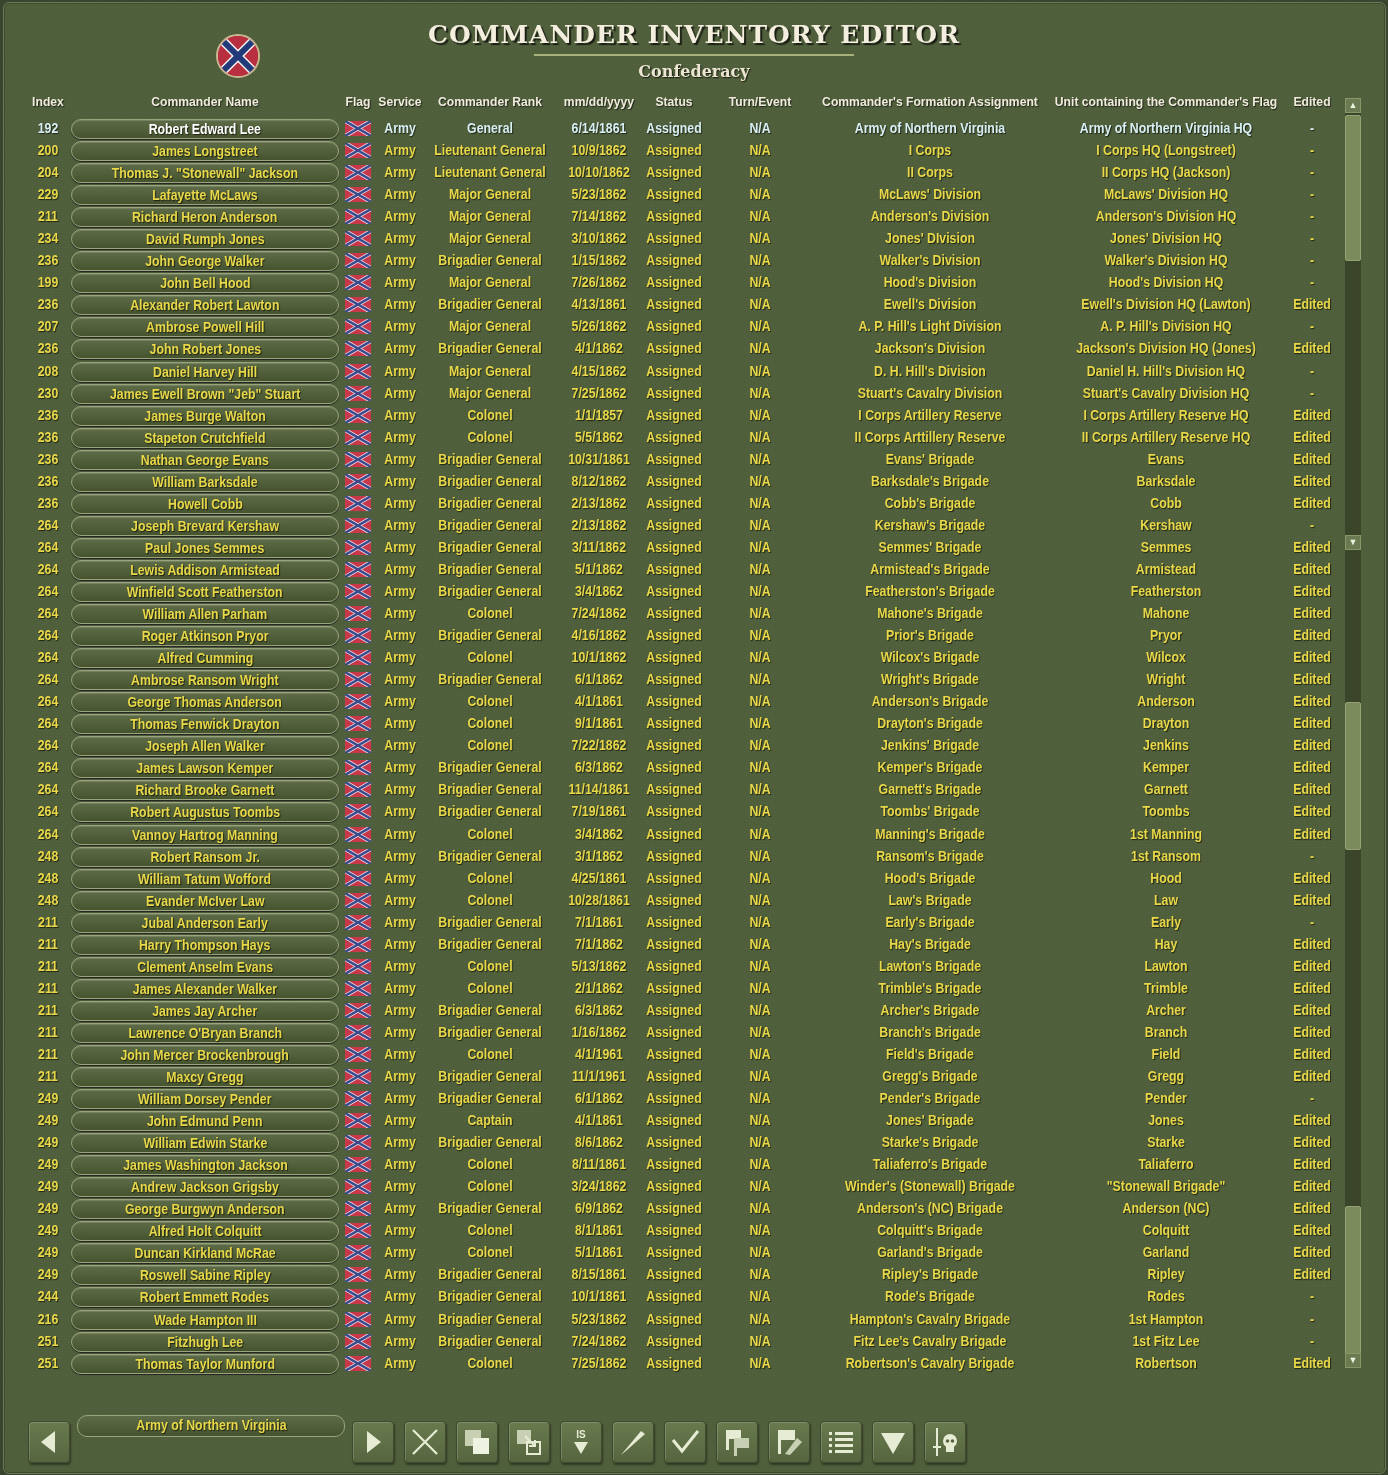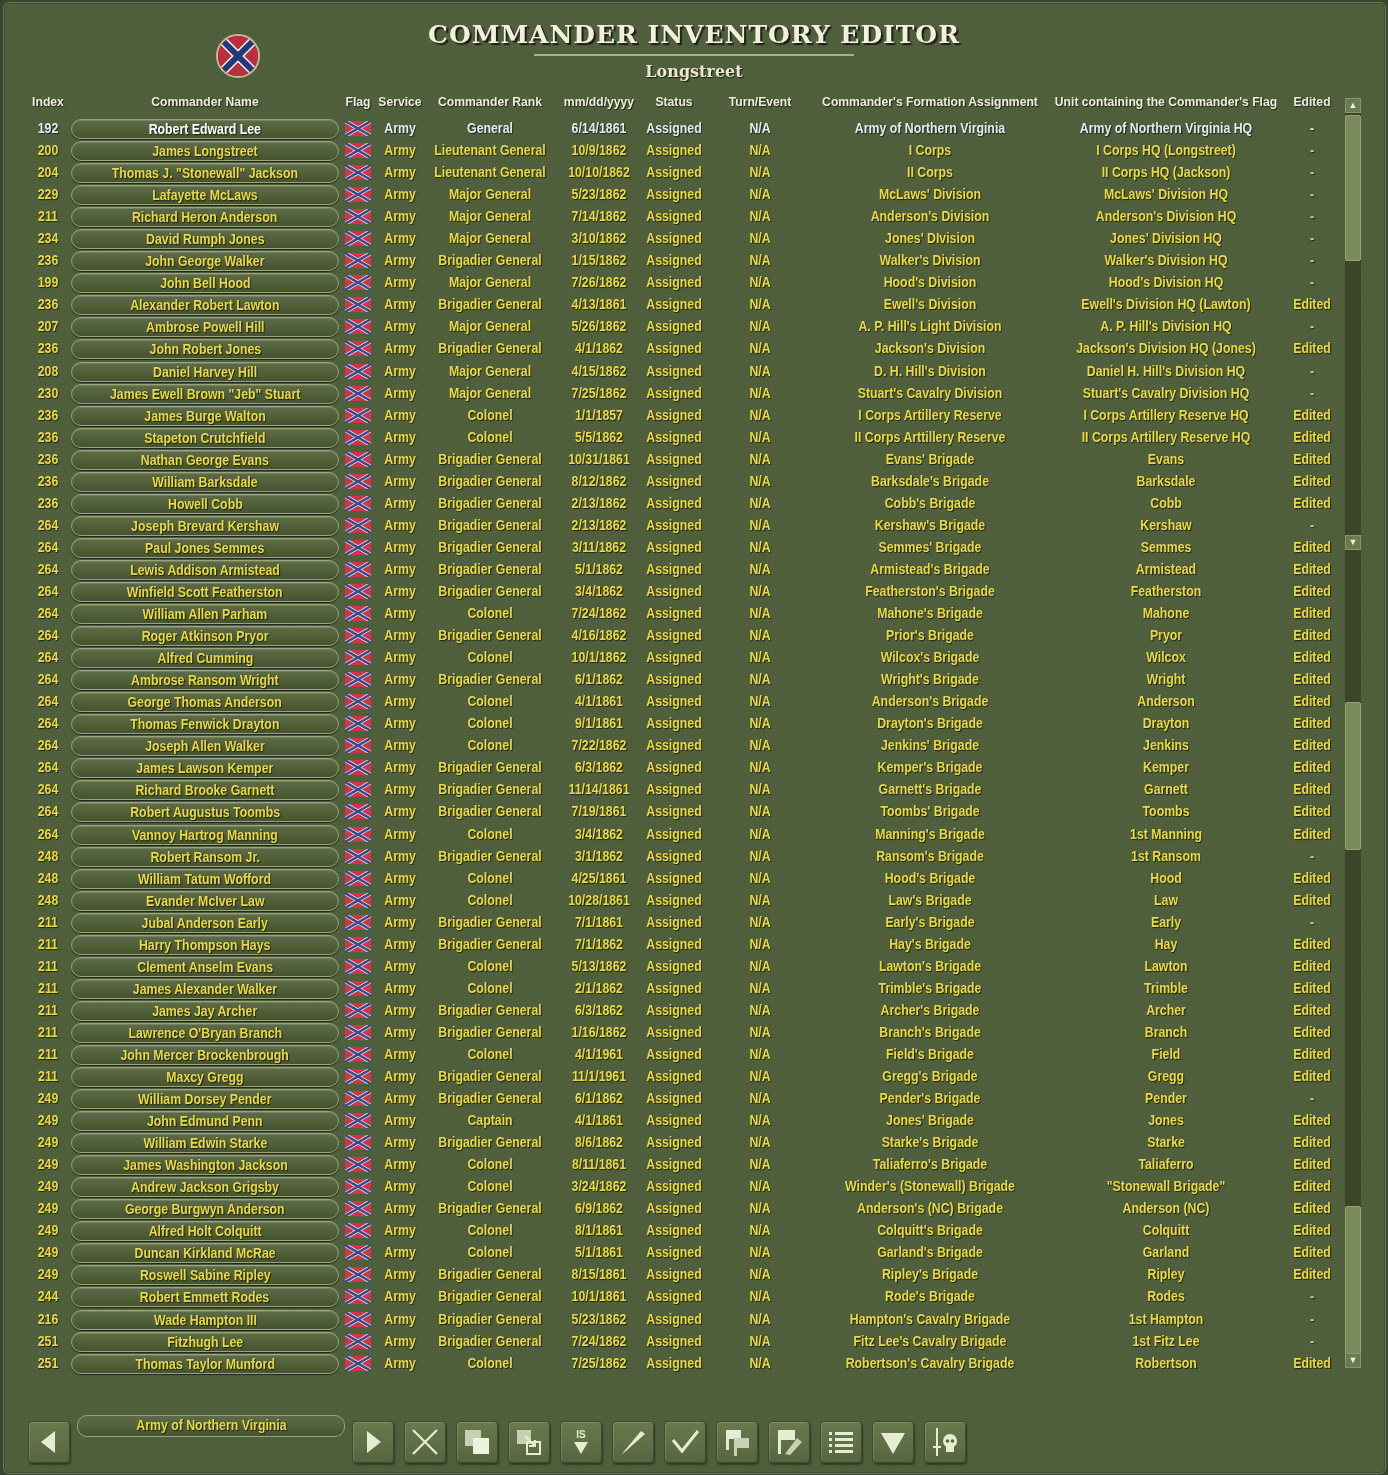--- a/index.html
+++ b/index.html
@@ -85,21 +85,21 @@
 <div class="emblem">
   <svg viewBox="0 0 40 40">
     <rect width="40" height="40" fill="#b83040"></rect>
     <path d="M0 0 L40 40 M40 0 L0 40" stroke="#f0f0f0" stroke-width="9"></path>
     <path d="M0 0 L40 40 M40 0 L0 40" stroke="#233a7a" stroke-width="6"></path>
   </svg>
 </div>
 
 <div class="title">COMMANDER INVENTORY EDITOR</div>
 <div class="title-rule"></div>
-<div class="subtitle">Longstreet</div>
+<div class="subtitle">Confederacy</div>
 
 <div>
   <div class="hdr" style="left:28px;width:40px">Index</div>
   <div class="hdr" style="left:120px;width:170px">Commander Name</div>
   <div class="hdr" style="left:340px;width:36px">Flag</div>
   <div class="hdr" style="left:375px;width:50px">Service</div>
   <div class="hdr" style="left:425px;width:130px">Commander Rank</div>
   <div class="hdr" style="left:553px;width:92px">mm/dd/yyyy</div>
   <div class="hdr" style="left:640px;width:68px">Status</div>
   <div class="hdr" style="left:720px;width:80px">Turn/Event</div>

